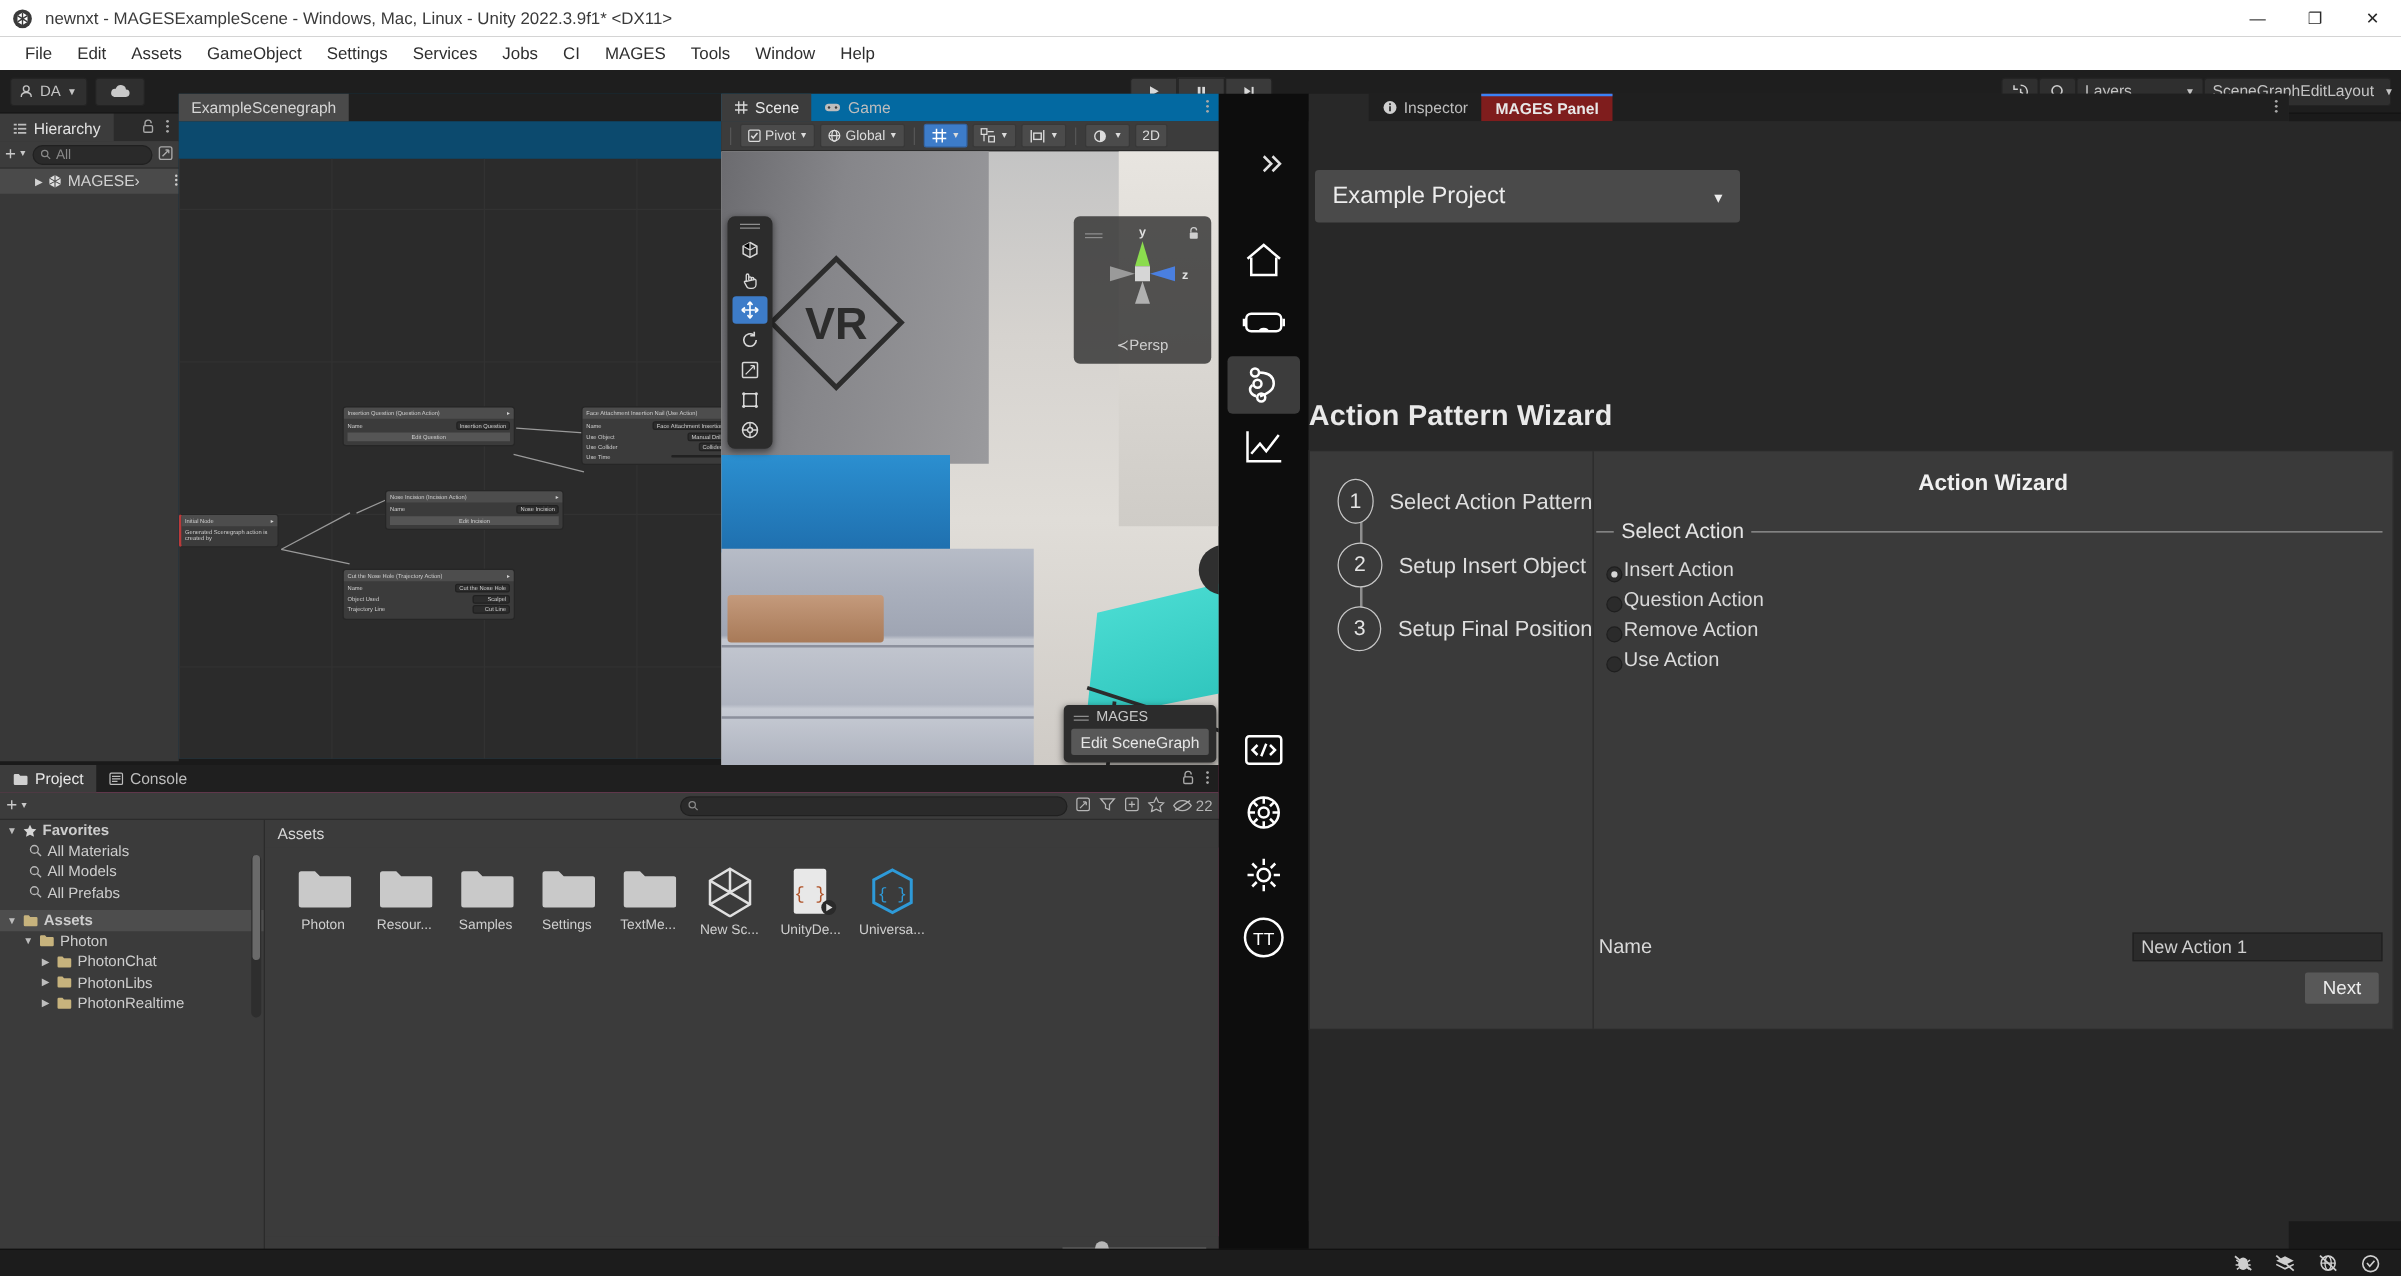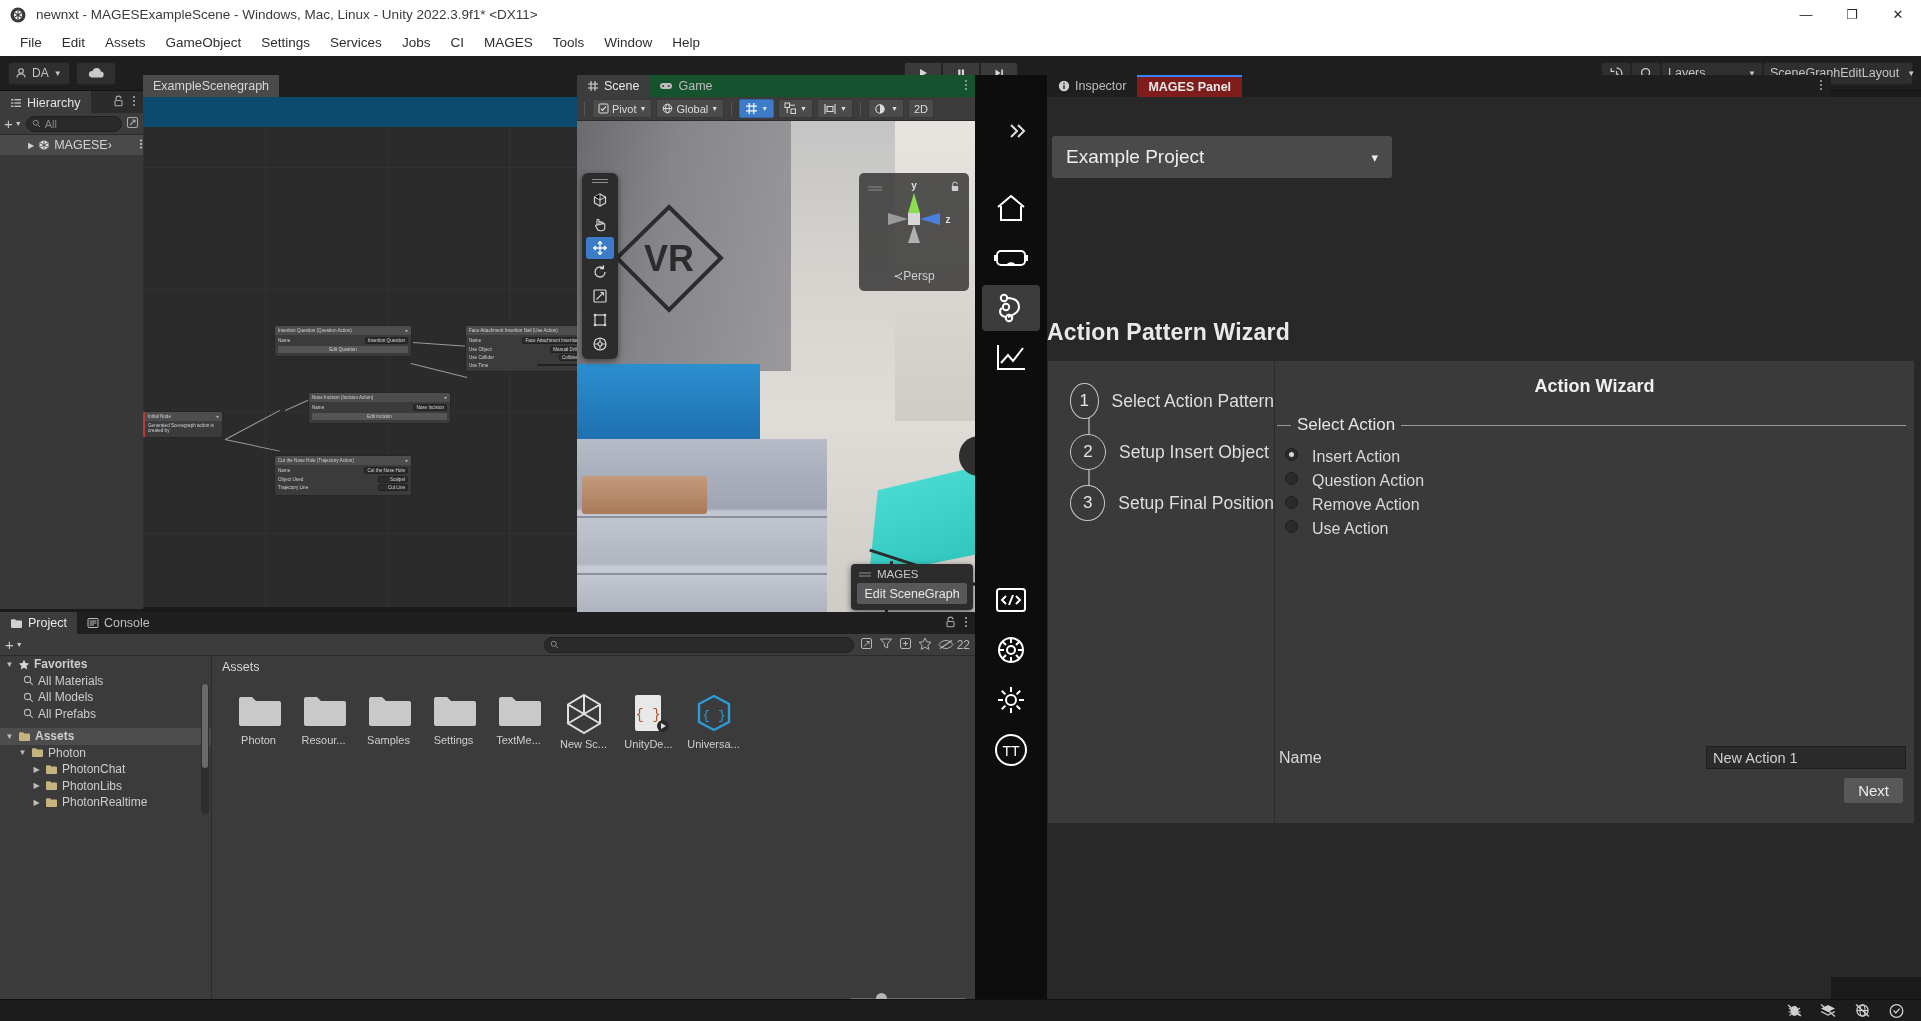--- a/index.html
+++ b/index.html
@@ -107,21 +107,21 @@
   .node .nhead{ background:#4d4d4d; padding:2px 3px; display:flex; justify-content:space-between; align-items:center; font-size:4.6px;}
   .node .nbody{ padding:2px 3px; }
   .node .nrow{ display:flex; justify-content:space-between; align-items:center; margin-bottom:1.5px; }
   .node .nfield{ background:#2c2c2c; border:1px solid #212121; border-radius:2px; padding:0 2px; min-width:30px; text-align:right;}
   .node .nsub{ background:#555; padding:1px 3px; margin:1px 0; text-align:center;}
   .node.red{ border-left:2px solid #bb3a3a; }
   .edge{ position:absolute; background:#9a9a9a; height:1px; transform-origin:0 0; }
 
   
   #sceneview{ left:577px; top:75px; width:398px; height:537px; background:#333; }
-  .sv-tabs{ height:22px; background:#14532d; display:flex; align-items:center; }
+  .sv-tabs{ height:22px; background:#0369a1; display:flex; align-items:center; }
   .sv-tab{ height:22px; padding:0 10px; display:flex; align-items:center; gap:5px; font-size:12.5px; color:#bdbdbd;}
   .sv-tab.active{ background:#3c3c3c; color:#e8e8e8; }
   .sv-toolbar{ height:24px; background:#3c3c3c; display:flex; align-items:center; gap:4px; padding:0 4px; border-bottom:1px solid #2b2b2b;}
   .svb{ height:19px; background:#4b4b4b; border:1px solid #383838; border-radius:2px; display:flex; align-items:center; gap:3px; padding:0 5px; font-size:11px; color:#dcdcdc;}
   .svb.blue{ background:#3d7cc9; border-color:#3366a8; }
   .sv-sep{ width:1px; height:14px; background:#555; margin:0 3px;}
   .sv-port{ position:absolute; left:0; top:46px; width:398px; height:491px; overflow:hidden; }
 
   
   .tools-strip{
@@ -172,21 +172,21 @@
   .pj-slider{ position:absolute; left:0; right:0; bottom:0; height:20px; background:#3b3b3b; display:flex; align-items:center; justify-content:flex-end; padding-right:10px;}
   .slider-track{ width:115px; height:2px; background:#6b6b6b; position:relative;}
   .slider-knob{ position:absolute; top:-5px; left:26px; width:11px; height:11px; border-radius:50%; background:#b7b7b7;}
 
   
   #rail{ left:975px; top:75px; width:72px; height:946px; background:#0d0d0d; }
   .rail-btn{ width:58px; height:46px; margin:4px auto; border-radius:4px; display:flex; align-items:center; justify-content:center;}
   .rail-btn.sel{ background:#3c3c3c; }
 
   
-  #mages{ left:1047px; top:75px; width:784px; height:930px; background:#282828; }
+  #mages{ left:1047px; top:75px; width:784px; height:930px; background:#282828;padding-left:48px; }
   .mg-tabs{ height:22px; background:#1f1f1f; display:flex; align-items:center; position:relative;}
   .mg-tab{ height:22px; padding:0 11px; display:flex; align-items:center; gap:5px; font-size:12.5px; color:#bdbdbd;}
   .mg-tab.active{ background:#7f1d1d; color:#e8e8e8; border-top:2px solid #3b82f6;font-weight:bold; }
   .mg-kebab{ position:absolute; right:8px; color:#9a9a9a; }
   .collapse-chev{ position:absolute; left:-40px; top:24px; color:#e0e0e0; font-size:18px;}
   .mg-body{ position:absolute; left:0; top:22px; width:874px; height:880px; background:#282828;}
   .proj-drop{
     position:absolute; left:5px; top:39px; width:340px; height:42px; background:#4a4a4a; border-radius:3px;
     display:flex; align-items:center; justify-content:space-between; padding:0 14px;
     color:#ededed; font-size:19px;
@@ -203,21 +203,21 @@
     display:flex; align-items:center; justify-content:center; color:#e4e4e4; font-size:17px; background:#3a3a3a; z-index:2;
   }
   .step .stxt{ font-size:17.5px; color:#dedede; white-space:nowrap;}
   .steps .connector{ position:absolute; left:40px; width:2px; background:#8e8e8e; z-index:1;}
   .wizard-right{ flex:1; border-left:1px solid #2a2a2a; position:relative; padding:0; }
   .aw-title{ text-align:center; font-size:18px; font-weight:bold; color:#f0f0f0; margin-top:15px;}
   .sel-action-hdr{ display:flex; align-items:center; gap:6px; margin:18px 0 0 2px; }
   .sel-action-hdr .dash{ width:14px; height:1px; background:#9a9a9a;}
   .sel-action-hdr .rule{ flex:1; height:1px; background:#9a9a9a; margin-right:8px;}
   .sel-action-hdr .t{ font-size:17px; color:#e4e4e4;}
-  .radio-row{ display:flex; align-items:flex-start; gap:14px; padding:3px 0 3px 10px;}
+  .radio-row{ display:flex; align-items:flex-end; gap:1px; padding:3px 0 3px 10px;}
   .radio{ width:13px; height:13px; border-radius:50%; background:#2b2b2b; border:1px solid #1f1f1f; display:flex; align-items:center; justify-content:center;}
   .radio .dot{ width:5px; height:5px; border-radius:50%; background:#d6d6d6; }
   .radio-row .rl{ font-size:16px; color:#d9d9d9; }
   .name-row{ position:absolute; left:0; right:8px; bottom:54px; display:flex; align-items:center; }
   .name-row .nlabel{ font-size:16px; color:#d9d9d9; margin-left:4px;}
   .name-input{
     margin-left:auto; width:200px; height:23px; background:#2b2b2b; border:1px solid #1f1f1f;
     color:#d0d0d0; font-size:14.5px; padding:0 6px; display:flex; align-items:center;
   }
   .next-btn{

